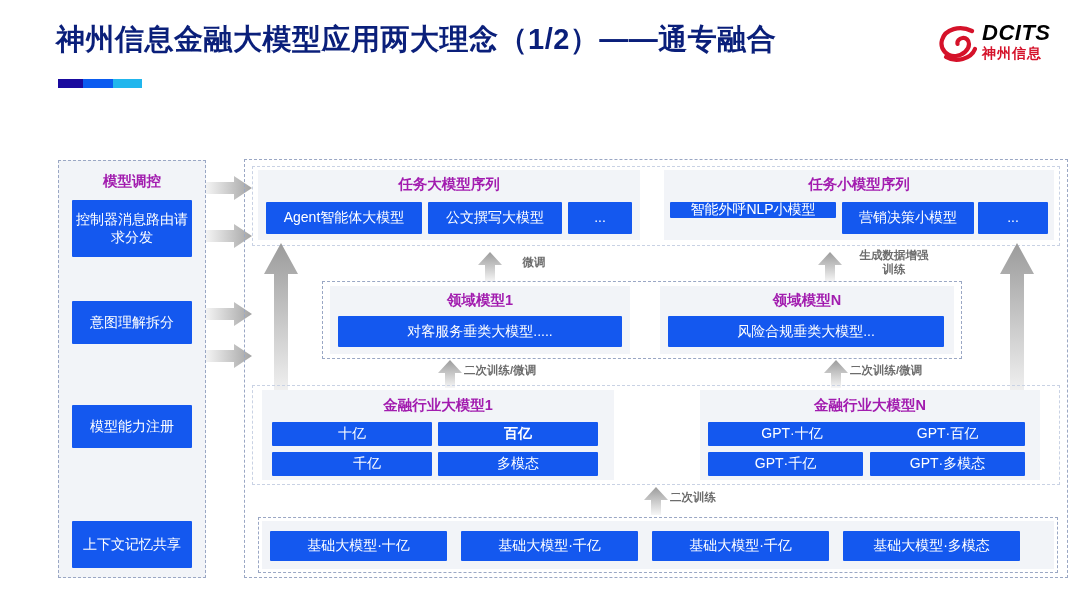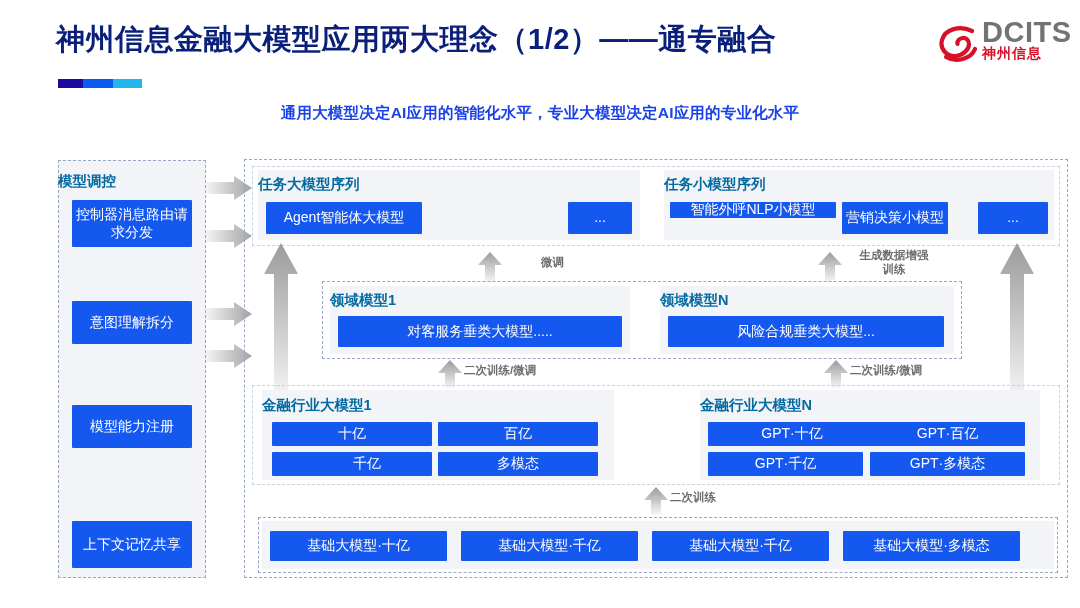--- a/index.html
+++ b/index.html
@@ -30,22 +30,22 @@
     position: absolute; left: 0; top: 103px; width: 1080px;
     text-align: center; font-size: 15.5px; font-weight: bold;
     color: #1a42e8; letter-spacing: 0.2px;
   }
 
   
   .logo { position: absolute; right: 14px; top: 20px; width: 128px; height: 50px; }
   .logo-mark { position: absolute; left: 0; top: 4px; width: 42px; height: 40px; }
   .logo-text { position: absolute; left: 44px; top: 0px; }
   .logo-en {
-    font-size: 29px; font-weight: bold; color: #737373;
-    letter-spacing: 0.5px; line-height: 25px;
+    font-size: 22px; font-weight: bold; color: #000000;
+    font-style: italic; letter-spacing: 0.5px; line-height: 25px;
   }
   .logo-cn {
     font-size: 14px; font-weight: bold; color: #d5122a;
     letter-spacing: 1px; line-height: 17px;
   }
 
   
   .dashed {
     position: absolute;
     border: 1px dashed #9aa7c4;
@@ -57,22 +57,22 @@
     background: #1458ef;
     color: #ffffff;
     display: flex; align-items: center; justify-content: center;
     text-align: center;
     font-size: 14px;
     border-radius: 1px;
     line-height: 1.22;
     padding: 0 3px;
   }
   .hdr {
-    position: absolute; text-align: left;
-    color: #0369a1; font-weight: bold; font-size: 14.5px;
+    position: absolute; text-align: center;
+    color: #a21caf; font-weight: bold; font-size: 14.5px;
   }
 
   
   .arr-up { position: absolute; }
   .arr-right { position: absolute; }
   .lbl {
     position: absolute; font-size: 11.5px; color: #6c6c6c;
     font-weight: bold; text-align: center; line-height: 1.25;
     white-space: pre-line;
   }
@@ -83,37 +83,36 @@
 <div class="slide">
 
   <div class="title">神州信息金融大模型应用两大理念（1/2）——通专融合</div>
 
   <div class="accent-bar">
     <i class="seg-a"></i>
     <i class="seg-b"></i>
     <i class="seg-c"></i>
   </div>
 
-  <div class="subtitle">通用大模型决定AI应用的智能化水平，专业大模型决定AI应用的专业化水平</div>
 
   <div class="logo">
     <svg class="logo-mark" viewBox="0 0 42 40">
       <path d="M34 7 C22 1 7 5 4 16 C1.5 25 9 33 18 32 C25 31 31 26 31 20 C31 16 28 13.5 24.5 14 C21 14.5 19 17 19.5 20" fill="none" stroke="#d5122a" stroke-width="4.2" stroke-linecap="round"></path>
       <path d="M8 33 C18 39 33 35 37 25" fill="none" stroke="#d5122a" stroke-width="4.2" stroke-linecap="round"></path>
     </svg>
     <div class="logo-text">
       <div class="logo-en">DCITS</div>
       <div class="logo-cn">神州信息</div>
     </div>
   </div>
 
   <div class="dashed" style="left:58px; top:160px; width:148px; height:418px; background:#f2f4f8;"></div>
   <div class="hdr" style="left:58px; top:172px; width:148px;">模型调控</div>
 
-  <div class="blue-box" style="left:72px; top:200px; width:120px; height:47px;">控制器消息路由请求分发</div>
+  <div class="blue-box" style="left:72px; top:200px; width:120px; height:57px;">控制器消息路由请求分发</div>
   <div class="blue-box" style="left:72px; top:301px; width:120px; height:43px;">意图理解拆分</div>
   <div class="blue-box" style="left:72px; top:405px; width:120px; height:43px;">模型能力注册</div>
   <div class="blue-box" style="left:72px; top:521px; width:120px; height:47px;">上下文记忆共享</div>
 
   <svg class="arr-right" style="left:206px; top:176px;" width="46" height="24" viewBox="0 0 46 24">
     <defs>
         <linearGradient id="gr1" x1="0" y1="0" x2="1" y2="0">
       <stop offset="0%" stop-color="#f4f4f4"></stop>
           <stop offset="100%" stop-color="#a3a3a3"></stop>
         </linearGradient>
@@ -130,45 +129,46 @@
     <path d="M0 6 H28 V0 L46 12 L28 24 V18 H0 Z" fill="url(#gr1)"></path>
   </svg>
 
   <div class="dashed" style="left:244px; top:159px; width:824px; height:419px;"></div>
 
   <div class="dashed" style="left:252px; top:166px; width:808px; height:80px; border-color:#c9d2e4;"></div>
 
   <div class="panel-bg" style="left:258px; top:170px; width:382px; height:70px;"></div>
   <div class="hdr" style="left:258px; top:175px; width:382px;">任务大模型序列</div>
   <div class="blue-box" style="left:266px; top:202px; width:156px; height:32px;">Agent智能体大模型</div>
+  <div class="blue-box" style="left:428px; top:202px; width:134px; height:32px;">公文撰写大模型</div>
   <div class="blue-box" style="left:568px; top:202px; width:64px; height:32px;">...</div>
 
   <div class="panel-bg" style="left:664px; top:170px; width:390px; height:70px;"></div>
   <div class="hdr" style="left:664px; top:175px; width:390px;">任务小模型序列</div>
   <div class="blue-box" style="left:670px; top:202px; width:166px; height:16px;">智能外呼NLP小模型</div>
-  <div class="blue-box" style="left:842px; top:202px; width:106px; height:32px;">营销决策小模型</div>
+  <div class="blue-box" style="left:842px; top:202px; width:132px; height:32px;">营销决策小模型</div>
   <div class="blue-box" style="left:978px; top:202px; width:70px; height:32px;">...</div>
 
   <svg class="arr-up" style="left:264px; top:243px;" width="34" height="160" viewBox="0 0 34 160">
     <defs>
         <linearGradient id="gup" x1="0" y1="1" x2="0" y2="0">
       <stop offset="0%" stop-color="#f7f7f7"></stop>
           <stop offset="100%" stop-color="#9b9b9b"></stop>
         </linearGradient>
       </defs>
     <path d="M10 160 H24 V31 H34 L17 0 L0 31 H10 Z" fill="url(#gup)"></path>
   </svg>
   <svg class="arr-up" style="left:1000px; top:243px;" width="34" height="160" viewBox="0 0 34 160">
     <path d="M10 160 H24 V31 H34 L17 0 L0 31 H10 Z" fill="url(#gup)"></path>
   </svg>
 
   <svg class="arr-up" style="left:478px; top:252px;" width="24" height="30" viewBox="0 0 24 30">
     <path d="M7 30 H17 V13 H24 L12 0 L0 13 H7 Z" fill="url(#gup)"></path>
   </svg>
-  <div class="lbl" style="left:504px; top:255px; width:60px; text-align:right;">微调</div>
+  <div class="lbl" style="left:504px; top:255px; width:60px; text-align:center;">微调</div>
 
   <svg class="arr-up" style="left:818px; top:252px;" width="24" height="30" viewBox="0 0 24 30">
     <path d="M7 30 H17 V13 H24 L12 0 L0 13 H7 Z" fill="url(#gup)"></path>
   </svg>
   <div class="lbl" style="left:844px; top:248px; width:100px; text-align:center;">生成数据增强
 训练</div>
 
   <div class="dashed" style="left:322px; top:281px; width:640px; height:78px;"></div>
 
   <div class="panel-bg" style="left:330px; top:286px; width:300px; height:68px;"></div>
@@ -187,21 +187,21 @@
   <svg class="arr-up" style="left:824px; top:360px;" width="24" height="28" viewBox="0 0 24 28">
     <path d="M7 28 H17 V13 H24 L12 0 L0 13 H7 Z" fill="url(#gup)"></path>
   </svg>
   <div class="lbl" style="left:850px; top:363px; width:100px; text-align:left;">二次训练/微调</div>
 
   <div class="dashed" style="left:252px; top:385px; width:808px; height:100px; border-color:#c9d2e4;"></div>
 
   <div class="panel-bg" style="left:262px; top:390px; width:352px; height:90px;"></div>
   <div class="hdr" style="left:262px; top:396px; width:352px;">金融行业大模型1</div>
   <div class="blue-box" style="left:272px; top:422px; width:160px; height:24px;">十亿</div>
-  <div class="blue-box" style="left:438px; top:422px; width:160px; height:24px;">百亿</div>
+  <div class="blue-box" style="left:438px; top:422px; width:160px; height:24px;font-weight:bold;">百亿</div>
   <div class="blue-box" style="left:272px; top:452px; width:160px; height:24px;padding-left:33px;">千亿</div>
   <div class="blue-box" style="left:438px; top:452px; width:160px; height:24px;">多模态</div>
 
   <div class="panel-bg" style="left:700px; top:390px; width:340px; height:90px;"></div>
   <div class="hdr" style="left:700px; top:396px; width:340px;">金融行业大模型N</div>
   <div class="blue-box" style="left:708px; top:422px; width:168px; height:24px;">GPT·十亿</div>
   <div class="blue-box" style="left:870px; top:422px; width:155px; height:24px;">GPT·百亿</div>
   <div class="blue-box" style="left:708px; top:452px; width:155px; height:24px;">GPT·千亿</div>
   <div class="blue-box" style="left:870px; top:452px; width:155px; height:24px;">GPT·多模态</div>
 

